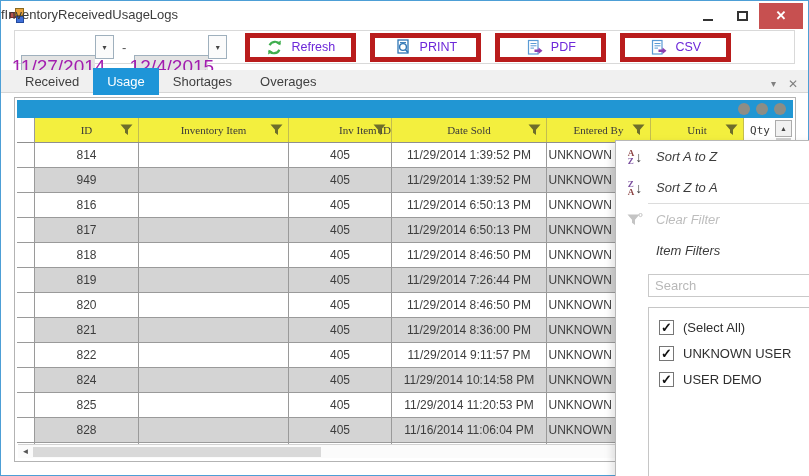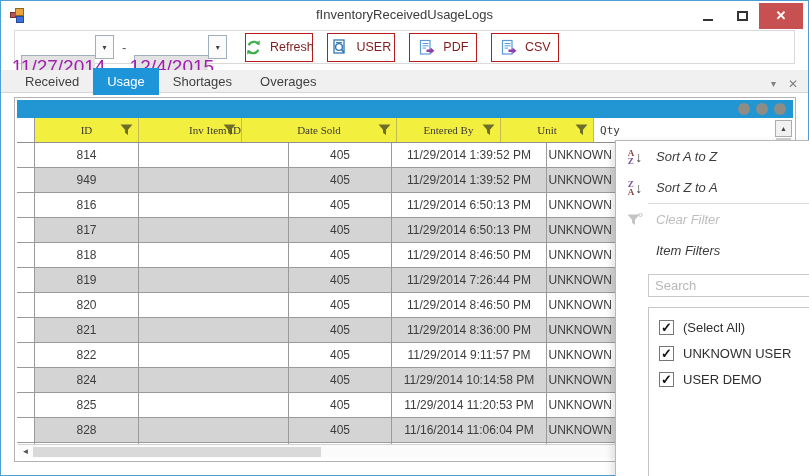--- a/index.html
+++ b/index.html
@@ -7,38 +7,38 @@
   .window { position:relative; width:809px; height:476px; background:#fff; overflow:hidden; }
   .frame  { position:absolute; inset:0; border:1px solid #4d9fd6; z-index:40; pointer-events:none; }
 
   
   .titlebar { position:absolute; left:1px; top:1px; right:1px; height:29px; background:#fff; }
   .app-icon { position:absolute; left:9px; top:7px; width:16px; height:16px; }
   .app-icon i { position:absolute; display:block; }
   .ai-red    { left:0;  top:4px; width:6px; height:6px; background:#b8534f; border:1px solid #7d2f2c; }
   .ai-orange { left:5px; top:0;  width:9px; height:8px; background:#e8a33d; border:1px solid #8a6a1f; }
   .ai-blue   { left:6px; top:8px; width:8px; height:7px; background:#3f6fd8; border:1px solid #234a9e; }
-  .title { position:absolute; left:0; right:0; top:6px; text-align:center; font-size:13px; color:#3c3c3c; }
+  .title { position:absolute; left:0; right:0; top:6px; text-align:left; font-size:13px; color:#3c3c3c; }
   .win-btns { position:absolute; right:5px; top:0; height:29px; display:flex; align-items:center; }
   .wb { width:34px; height:26px; display:flex; align-items:center; justify-content:center; color:#333; }
   .wb-min span { display:block; width:10px; height:0; border-bottom:2px solid #333; margin-top:8px; }
   .wb-max span { display:block; width:11px; height:10px; border:2px solid #333; background:#fff; }
   .wb-close { width:44px; height:26px; background:#c75050; color:#fff; font-size:13px; font-weight:bold; }
 
   
   .toolbar { position:absolute; left:14px; top:30px; width:781px; height:34px; border:1px solid #d9d9d9;
              background:#fff; display:flex; align-items:center; padding-left:6px; }
   .datepicker { display:flex; height:24px; }
   .date-field { width:74px; height:24px; background:#e3e3e3; border:1px solid #9fb0bd; border-right:none;
                 font-size:19px; color:#a21caf; display:flex; align-items:center; justify-content:center;margin-top:20px; }
   .date-btn { width:19px; height:24px; background:#fbfbfb; border:1px solid #9fb0bd;
               display:flex; align-items:center; justify-content:center; font-size:8px; color:#444; }
   .dash { margin:0 8px; color:#555; font-size:13px; }
-  .tool-btn { margin-left:14px; width:68px; height:29px; background:#fff; border:1px solid #b91c1c;
-              display:flex; align-items:center; justify-content:center; gap:8px; font-size:12.5px; color:#7f1d1d;
+  .tool-btn { margin-left:14px; width:111px; height:29px; background:#fff; border:5px solid #b91c1c;
+              display:flex; align-items:center; justify-content:center; gap:8px; font-size:12.5px; color:#6d28d9;
               font-family:"Liberation Sans", sans-serif; cursor:default; }
   .tool-btn svg { flex:0 0 auto; }
 
   
   .tabstrip { position:absolute; left:1px; right:1px; top:70px; height:23px; background:#f0f0f0;
               border-bottom:1px solid #d6d6d6; display:flex; align-items:center; }
   .tab { height:27px; display:flex; align-items:center; padding:0 14px; font-size:13px; color:#3f3f3f; }
   .tab:first-child { margin-left:10px; }
   .tab.active { background:#1e95d8; color:#fff; }
   .tabstrip-icons { position:absolute; right:10px; top:0; height:27px; display:flex; align-items:center; gap:12px; }
@@ -158,21 +158,21 @@
       <span>Refresh</span>
     </button>
 
     <button class="tool-btn">
       <svg width="17" height="17" viewBox="0 0 17 17">
         <rect x="3" y="1" width="10" height="13" fill="#fff" stroke="#2f76b5" stroke-width="1.3"></rect>
         <circle cx="8" cy="8" r="3.4" fill="none" stroke="#2f76b5" stroke-width="1.4"></circle>
         <line x1="10.4" y1="10.6" x2="13" y2="13.6" stroke="#2f76b5" stroke-width="1.6"></line>
         <line x1="5" y1="3.6" x2="11" y2="3.6" stroke="#2f76b5" stroke-width="1"></line>
       </svg>
-      <span>USER</span>
+      <span>PRINT</span>
     </button>
 
     <button class="tool-btn">
       <svg width="17" height="17" viewBox="0 0 17 17">
         <rect x="2.5" y="1.5" width="9.5" height="13.5" fill="#fff" stroke="#5b9bd5" stroke-width="1.2"></rect>
         <line x1="4.5" y1="4.5" x2="10.5" y2="4.5" stroke="#5b9bd5" stroke-width="1"></line>
         <line x1="4.5" y1="6.8" x2="10.5" y2="6.8" stroke="#5b9bd5" stroke-width="1"></line>
         <line x1="4.5" y1="9.1" x2="8" y2="9.1" stroke="#5b9bd5" stroke-width="1"></line>
         <path d="M8.5 10.5 h4 v-2 l4 3.2 -4 3.2 v-2 h-4 Z" fill="#8a3fb0"></path>
       </svg>
@@ -210,20 +210,26 @@
     </div>
 
     <div class="hdr-row">
       <div class="hcell h-corner c-rowhdr"></div>
       <div class="hcell c-id">
         <span>ID</span>
         <svg width="13" height="12" viewBox="0 0 13 12">
             <path d="M0.5 0.5 h12 l-4.5 5.2 v5.3 l-3 -2.2 v-3.1 Z" fill="#6e6e2b"></path>
           </svg>
       </div>
+      <div class="hcell c-item">
+        <span>Inventory Item</span>
+        <svg width="13" height="12" viewBox="0 0 13 12">
+            <path d="M0.5 0.5 h12 l-4.5 5.2 v5.3 l-3 -2.2 v-3.1 Z" fill="#6e6e2b"></path>
+          </svg>
+      </div>
       <div class="hcell c-itemid">
         <span>Inv Item ID</span>
         <svg width="13" height="12" viewBox="0 0 13 12">
             <path d="M0.5 0.5 h12 l-4.5 5.2 v5.3 l-3 -2.2 v-3.1 Z" fill="#6e6e2b"></path>
           </svg>
       </div>
       <div class="hcell c-date">
         <span>Date Sold</span>
         <svg width="13" height="12" viewBox="0 0 13 12">
             <path d="M0.5 0.5 h12 l-4.5 5.2 v5.3 l-3 -2.2 v-3.1 Z" fill="#6e6e2b"></path>

